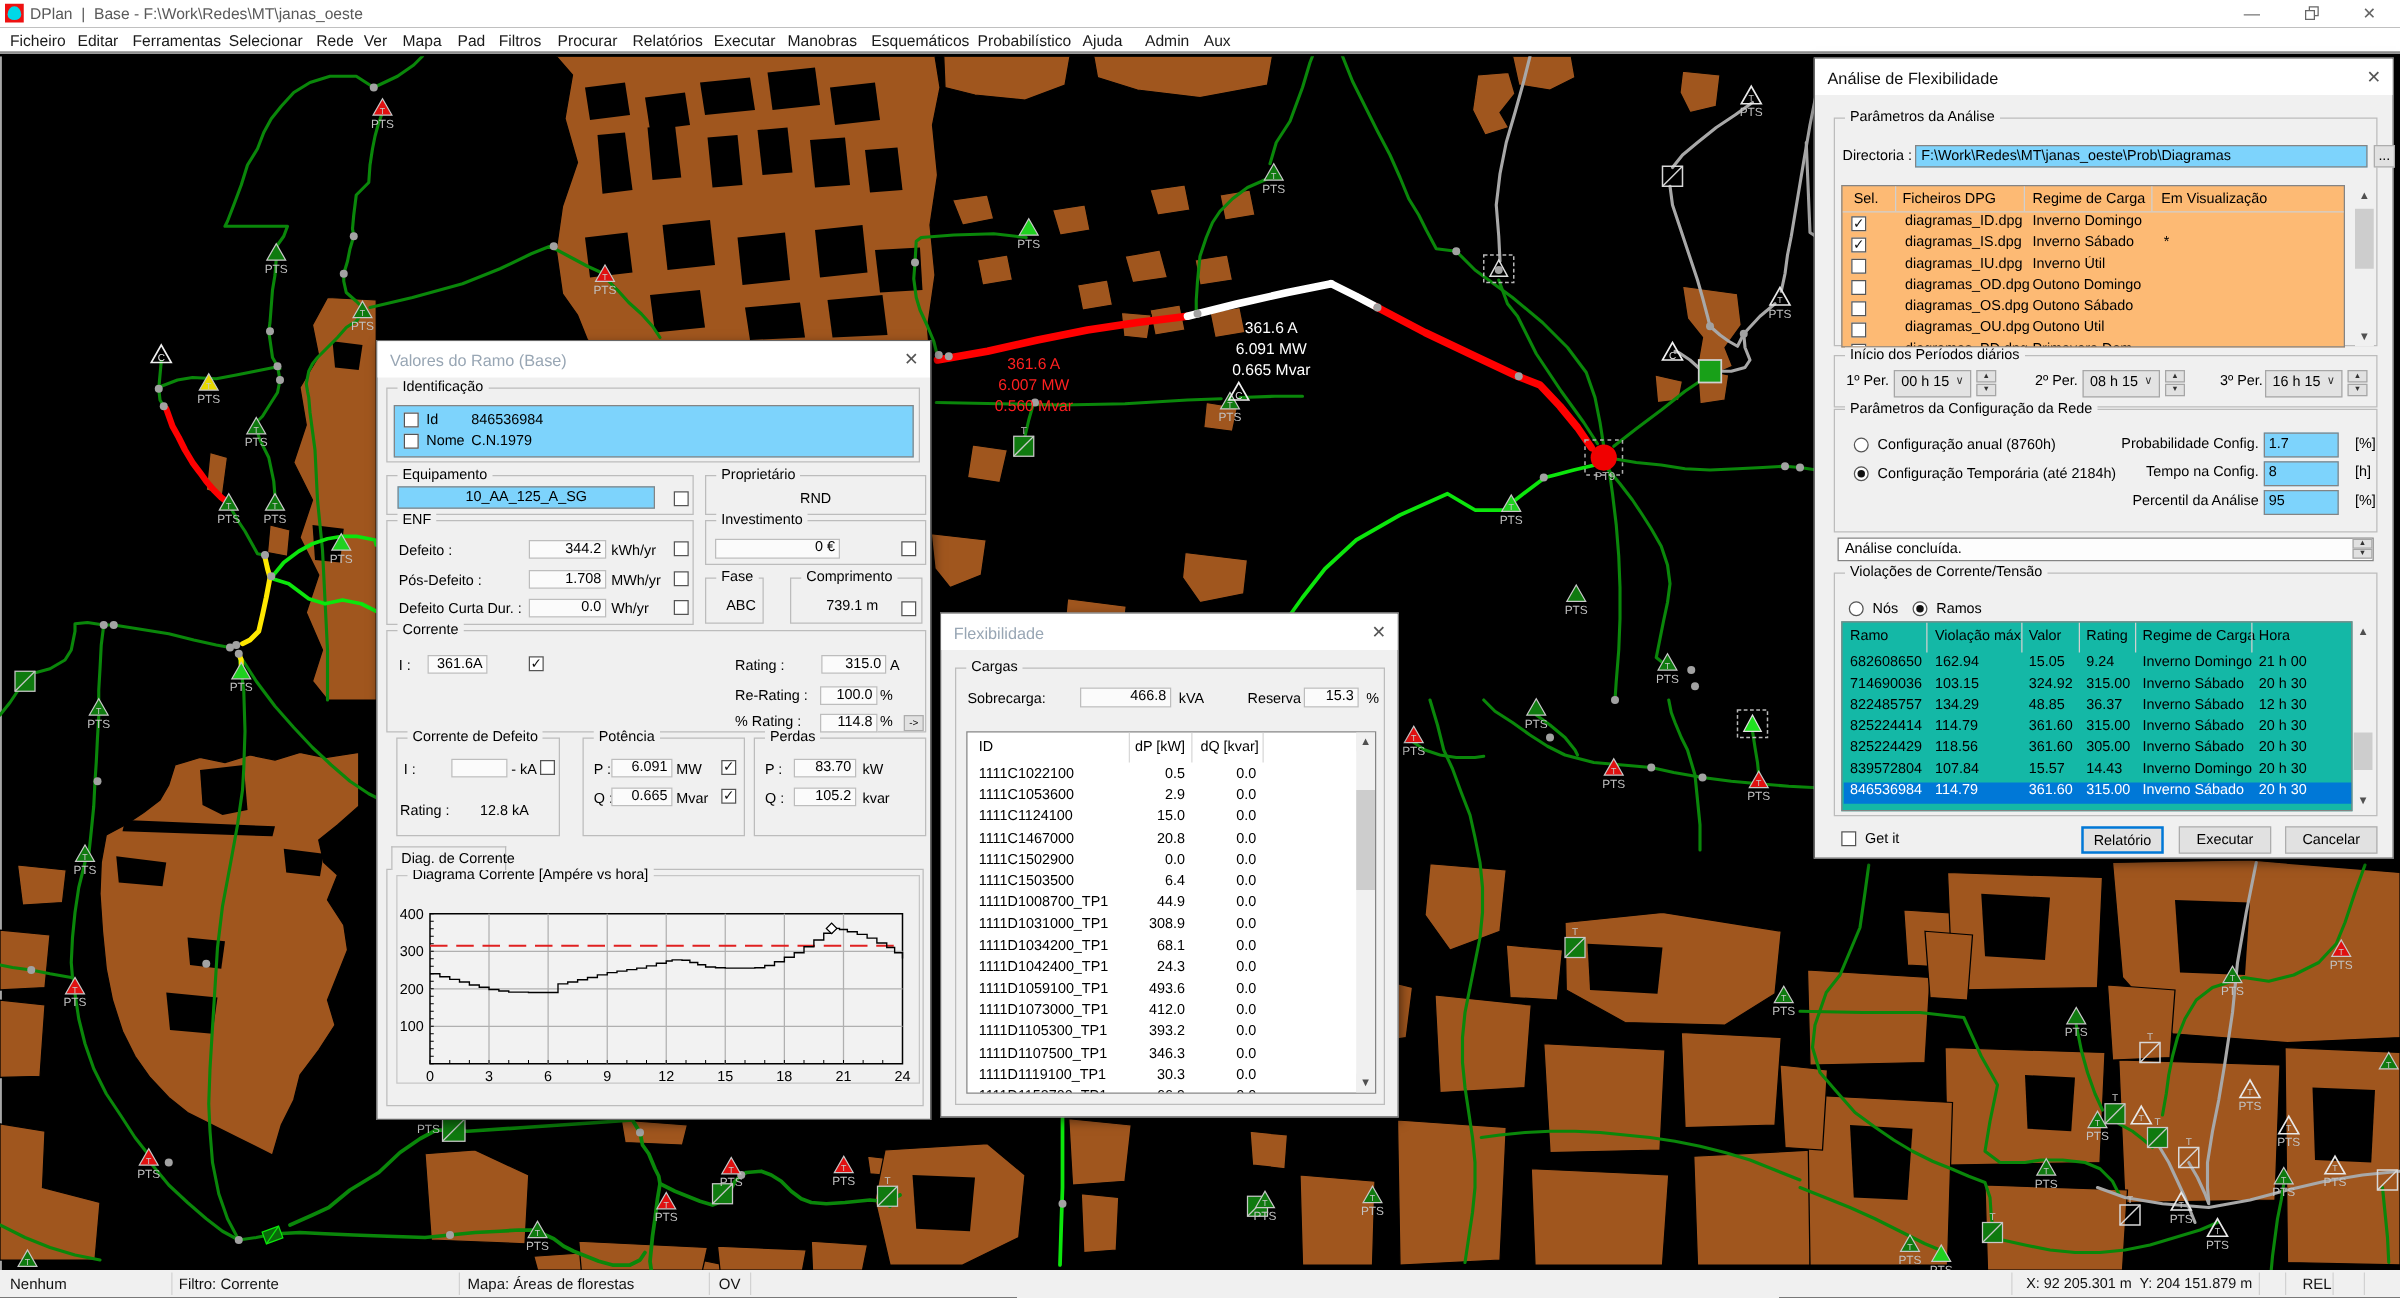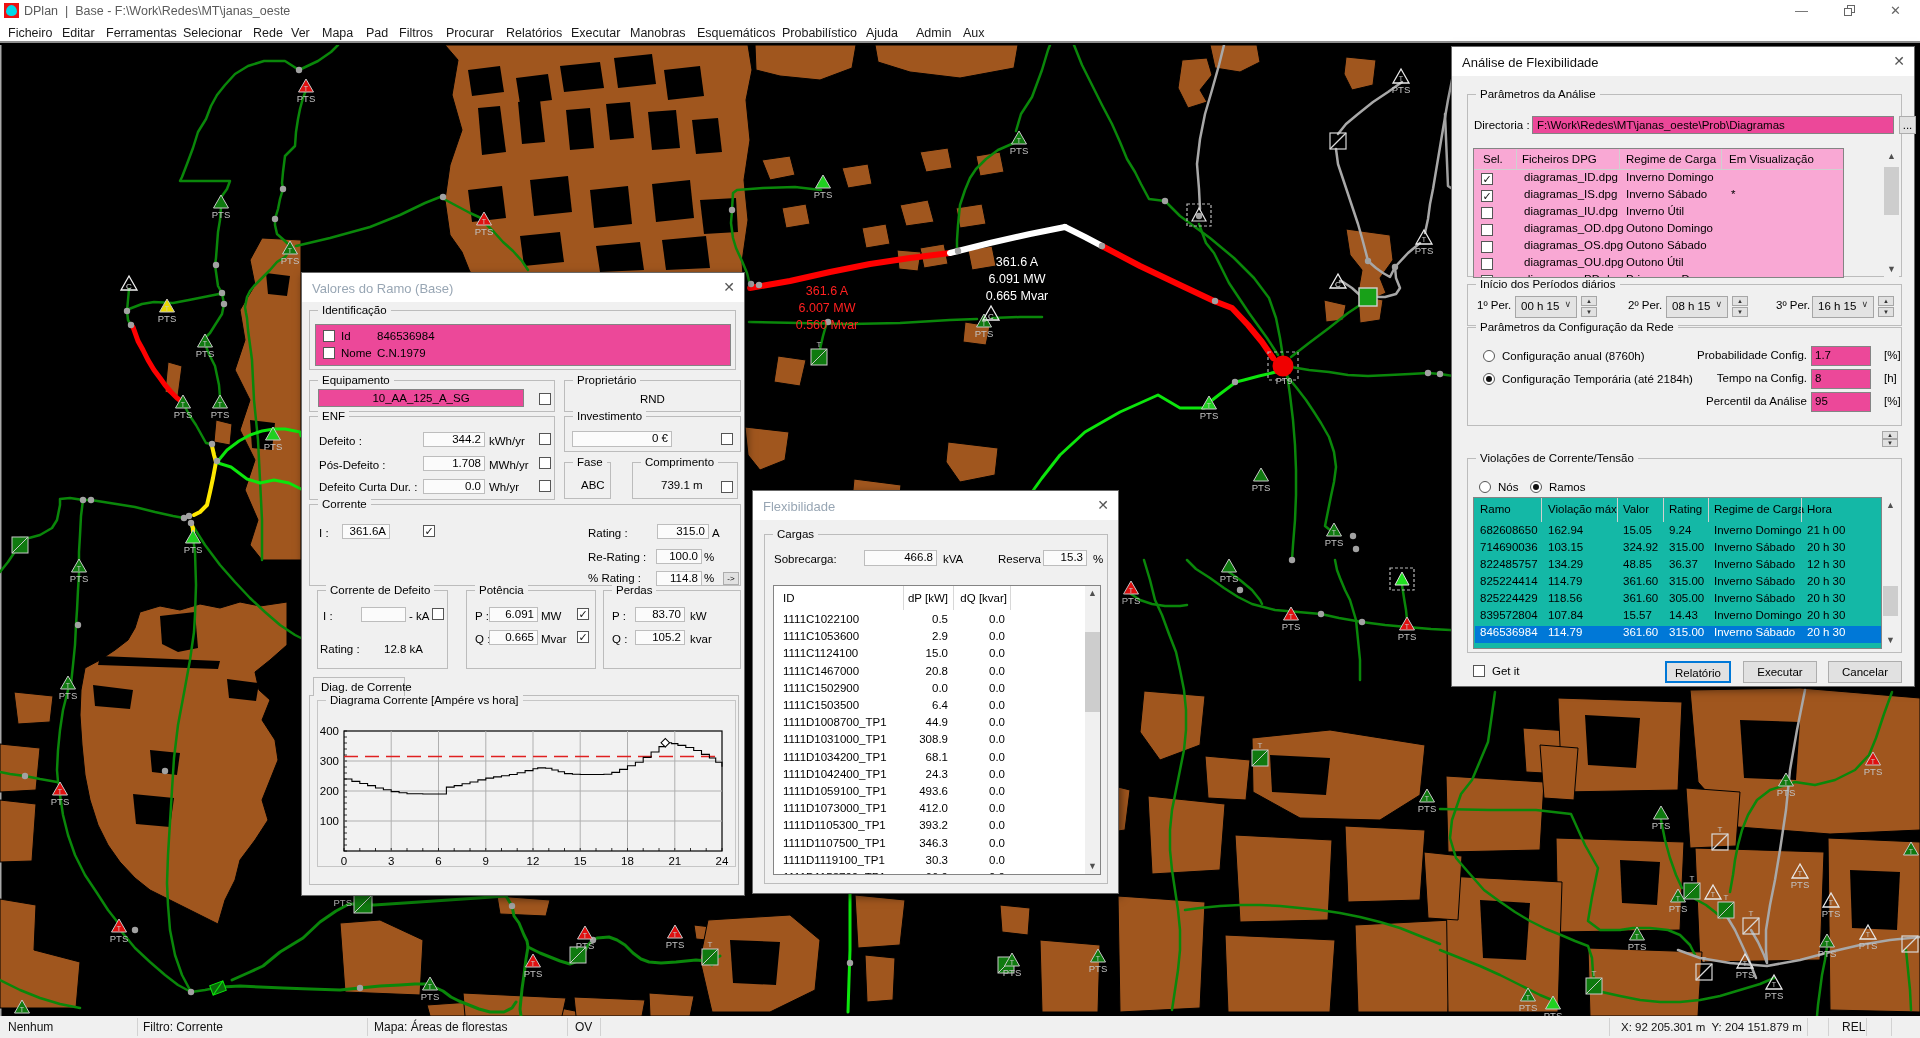--- a/index.html
+++ b/index.html
@@ -12,21 +12,21 @@
 .statusbar{position:absolute;left:0;top:1016px;width:1920px;height:22px;background:#f0f0f0;font-size:12px;color:#111;}
 .statusbar .sep{position:absolute;top:2px;height:18px;width:1px;background:#d2d2d2;}
 .statusbar div{position:absolute;top:4px;}
 .dlg{position:absolute;background:#f0f0f0;border:1px solid #686868;box-shadow:2px 3px 8px rgba(0,0,0,0.5);}
 .dlg .tbar{position:absolute;left:0;top:0;right:0;height:29px;background:#fff;}
 .dlg .tcap{position:absolute;left:10px;top:8px;font-size:13px;color:#98a6b4;}
 .dlg.active .tcap{color:#111;}
 .dlg .x{position:absolute;right:9px;top:6px;font-size:14px;color:#555;}
 .grp{position:absolute;border:1px solid #bcbcbc;}
 .grp>b{position:absolute;left:8px;top:-7px;background:#f0f0f0;padding:0 4px;font-weight:normal;font-size:11.5px;color:#000;white-space:nowrap;}
-.fld{position:absolute;background:#ec4899;border:1px solid #848484;font-size:11.5px;color:#000;}
+.fld{position:absolute;background:#7dd3fc;border:1px solid #848484;font-size:11.5px;color:#000;}
 .fld2{position:absolute;background:#fbfbfb;border:1px solid #bdbdbd;font-size:11.5px;color:#000;text-align:right;padding-right:3px;}
 .lbl{position:absolute;font-size:11.5px;color:#000;white-space:nowrap;}
 .cb{position:absolute;width:12px;height:12px;background:#fff;border:1px solid #555;font-size:11px;line-height:10px;text-align:center;color:#111;}
 .radio{position:absolute;width:12px;height:12px;border-radius:50%;background:#fff;border:1px solid #555;}
 .radio.on:before{content:"";position:absolute;left:2px;top:2px;width:6px;height:6px;border-radius:50%;background:#111;}
 .btn{position:absolute;background:#e1e1e1;border:1px solid #adadad;font-size:11.5px;text-align:center;color:#000;}
 .combo{position:absolute;background:#e3e3e3;border:1px solid #a6a6a6;font-size:11.5px;padding:3px 0 0 5px;color:#000;}
 .combo:after{content:"\2228";position:absolute;right:5px;top:2px;font-size:9px;color:#333;}
 .spin{position:absolute;width:16px;height:22px;}
 .spin div{position:absolute;left:0;width:16px;height:10px;background:#e1e1e1;border:1px solid #a6a6a6;font-size:6px;text-align:center;line-height:9px;color:#333;}
@@ -807,21 +807,21 @@
 
 <div class="dlg active" style="left:1451px;top:46px;width:464px;height:641px">
  <div class="tbar"></div>
     <div class="tcap">Análise de Flexibilidade</div>
     <div class="x">✕</div>
  <div class="grp" style="left:15px;top:47px;width:435px;height:183px">
       <b>Parâmetros da Análise</b>
   <div class="lbl" style="left:6px;top:24px">Directoria :</div>
   <div class="fld" style="left:64px;top:21px;width:362px;height:18px;padding:2px 0 0 4px">F:\Work\Redes\MT\janas_oeste\Prob\Diagramas</div>
   <div class="btn" style="left:431px;top:21px;width:17px;height:18px;line-height:16px">...</div>
-  <div style="position:absolute;left:5px;top:53px;width:371px;height:130px;background:#f9a8d4;border:1px solid #848484;font-size:11.5px;overflow:hidden">
+  <div style="position:absolute;left:5px;top:53px;width:403px;height:130px;background:#fdba74;border:1px solid #848484;font-size:11.5px;overflow:hidden">
     <div style="position:absolute;left:9px;top:4px">Sel.</div>
     <div style="position:absolute;left:48px;top:4px">Ficheiros DPG</div>
     <div style="position:absolute;left:152px;top:4px">Regime de Carga</div>
     <div style="position:absolute;left:255px;top:4px">Em Visualização</div>
     <div style="position:absolute;left:42px;top:0;width:1px;height:20px;background:#d0d0d0"></div>
     <div style="position:absolute;left:145px;top:0;width:1px;height:20px;background:#d0d0d0"></div>
     <div style="position:absolute;left:247px;top:0;width:1px;height:20px;background:#d0d0d0"></div>
     <div style="position:absolute;left:0;top:20px;width:409px;height:1px;background:#d0d0d0"></div>
     <div style="position:absolute;left:0;top:22px;width:410px;height:17px;overflow:hidden">
           <span class="cb" style="left:7px;top:2px;position:absolute">✓</span>
@@ -902,20 +902,21 @@
    <div class="lbl" style="left:225px;top:21px;width:114px;text-align:right">Probabilidade Config.</div>
    <div class="fld" style="left:343px;top:18px;width:60px;height:20px;padding:2px 0 0 3px">1.7</div>
    <div class="lbl" style="left:416px;top:21px">[%]</div>
    <div class="lbl" style="left:225px;top:44px;width:114px;text-align:right">Tempo na Config.</div>
    <div class="fld" style="left:343px;top:41px;width:60px;height:20px;padding:2px 0 0 3px">8</div>
    <div class="lbl" style="left:416px;top:44px">[h]</div>
    <div class="lbl" style="left:219px;top:67px;width:120px;text-align:right">Percentil da Análise</div>
    <div class="fld" style="left:343px;top:64px;width:60px;height:20px;padding:2px 0 0 3px">95</div>
    <div class="lbl" style="left:416px;top:67px">[%]</div>
  </div>
+ <div class="fld" style="left:18px;top:383px;width:429px;height:19px;padding:2px 0 0 5px;background:#fdfdfd">Análise concluída.</div>
  <div class="spin" style="left:430px;top:384px;height:17px">
       <div style="top:0;height:8px;line-height:7px">▲</div>
       <div style="top:8px;height:8px;line-height:7px">▼</div>
     </div>
  <div class="grp" style="left:15px;top:411px;width:435px;height:195px">
       <b>Violações de Corrente/Tensão</b>
    <div class="radio" style="left:11px;top:22px"></div>
       <div class="lbl" style="left:30px;top:22px">Nós</div>
    <div class="radio on" style="left:62px;top:22px"></div>
       <div class="lbl" style="left:81px;top:22px">Ramos</div>

